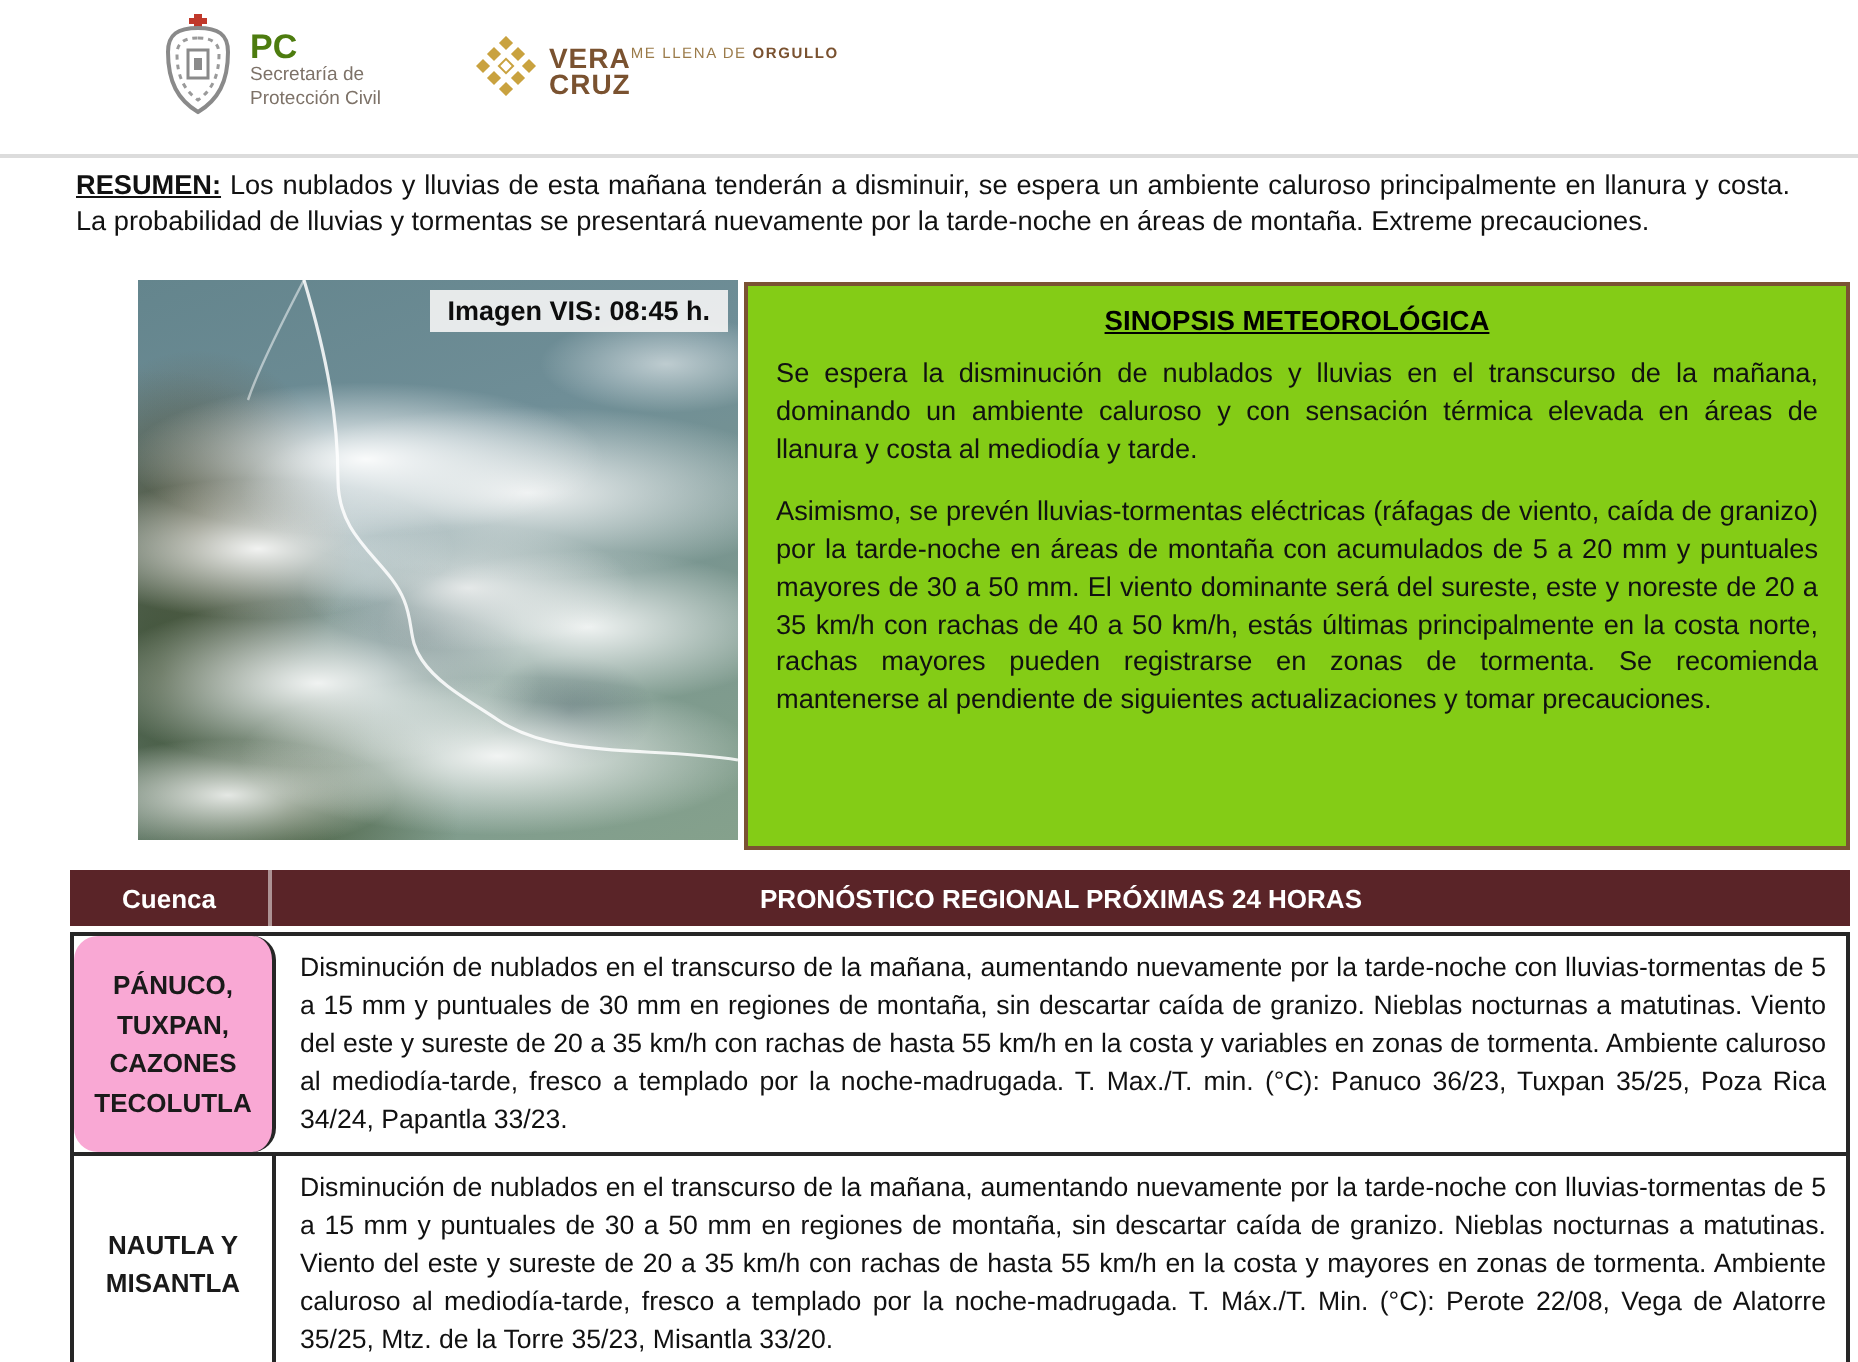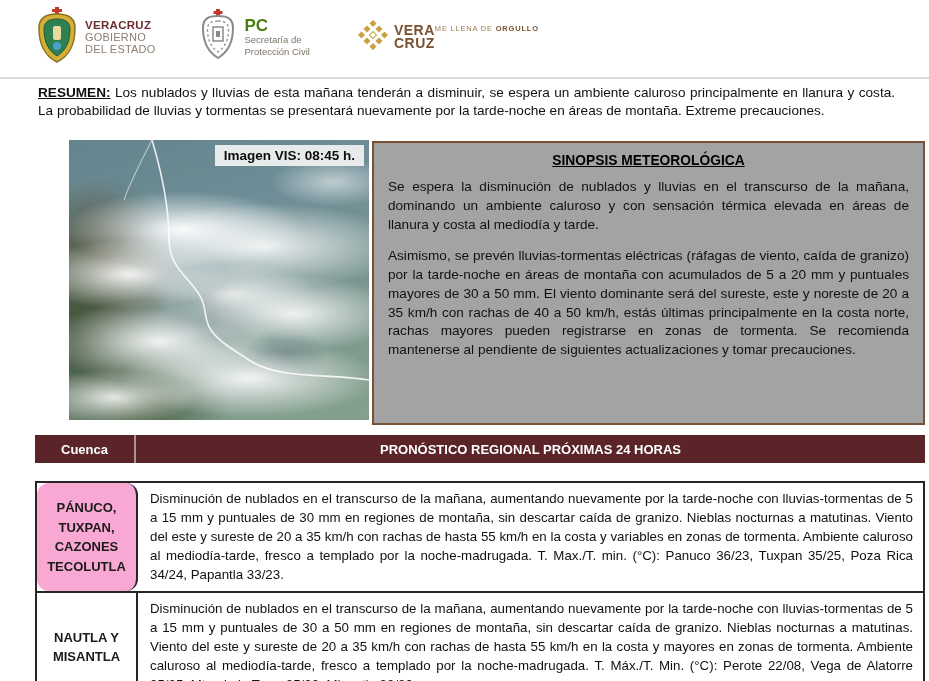--- a/index.html
+++ b/index.html
@@ -47,28 +47,28 @@
       radial-gradient(ellipse 150px 210px at 4% 70%, rgba(62,80,52,.95), rgba(62,80,52,0) 72%),
       radial-gradient(ellipse 110px 130px at 10% 45%, rgba(98,82,58,.85), rgba(98,82,58,0) 70%),
       radial-gradient(ellipse 120px 90px at 25% 95%, rgba(70,92,60,.9), rgba(70,92,60,0) 72%),
       linear-gradient(160deg,#64858d 0%,#6f8e97 35%,#7a968f 65%,#85a18c 100%);}
   .sat svg{position:absolute;left:0;top:0;}
   .sat-caption{position:absolute;top:5px;right:5px;background:rgba(242,242,242,.92);
                color:#0d0d0d;font-weight:bold;font-size:13.5px;padding:3px 9px;}
 
   
   .sinopsis{position:absolute;left:372px;top:141px;width:553px;height:284px;box-sizing:border-box;
-            border:2px solid #7a5233;background:#a3a3a3;padding:8px 14px;}
+            border:2px solid #7a5233;background:#84cc16;padding:8px 14px;}
   .sin-title{text-align:center;font-weight:bold;text-decoration:underline;font-size:13.8px;margin:2px 0 10px 0;color:#000;}
   .sin-p{font-size:13.6px;line-height:1.38;text-align:justify;margin:0 0 13px 0;color:#111;}
 
   
   .tbl{position:absolute;left:35px;top:435px;width:890px;}
   .tbl-header{display:flex;background:#5a2428;height:28px;color:#fff;font-weight:bold;font-size:13px;
-              align-items:center;margin-bottom:18px;}
+              align-items:center;margin-bottom:3px;}
   .th1{width:101px;text-align:center;border-right:2px solid rgba(255,255,255,.5);
        height:100%;display:flex;align-items:center;justify-content:center;box-sizing:border-box;}
   .th2{flex:1;text-align:center;}
   .tbl-body{border:2px solid #262626;}
   .trow{display:flex;}
   .trow + .trow{border-top:2px solid #262626;}
   .cell-cuenca{width:101px;border-right:2px solid #262626;display:flex;align-items:center;
                justify-content:center;text-align:center;font-weight:bold;font-size:13px;
                line-height:1.5;padding:4px;box-sizing:border-box;flex-shrink:0;}
   .cream{background:#f9a8d4;border-radius:12px;}
@@ -76,37 +76,20 @@
                  text-align:justify;color:#111;}
 </style>
 </head>
 <body>
 
 <div class="page">
 
   <div class="header">
     <div class="logos">
 
-      <div class="logo-block">
-        <span>
-          <svg width="42" height="58" viewBox="0 0 42 58">
-            <rect x="19" y="1" width="4" height="8" fill="#c0392b"></rect>
-            <rect x="16" y="3" width="10" height="3" fill="#c0392b"></rect>
-            <path d="M21 8 C33 8 39 12 39 22 C39 40 33 50 21 56 C9 50 3 40 3 22 C3 12 9 8 21 8 Z" fill="#d4af37" stroke="#8a6d1f" stroke-width="1.5"></path>
-            <path d="M21 13 C29 13 34 16 34 23 C34 37 29 45 21 50 C13 45 8 37 8 23 C8 16 13 13 21 13 Z" fill="#2e8050" stroke="#1f5c39" stroke-width="1"></path>
-            <rect x="17" y="20" width="8" height="14" rx="2" fill="#e8d9a0"></rect>
-            <circle cx="21" cy="40" r="4" fill="#4aa0c8"></circle>
-          </svg>
-        </span>
-        <div class="logo-text">
-          <div class="lt-strong">VERACRUZ</div>
-          <div class="lt-sub">GOBIERNO</div>
-          <div class="lt-sub">DEL ESTADO</div>
-        </div>
-      </div>
 
       <div class="logo-block" style="margin-left:44px;">
         <span>
           <svg width="38" height="54" viewBox="0 0 38 54">
             <rect x="17" y="1" width="4" height="7" fill="#c0392b"></rect>
             <rect x="14.5" y="3" width="9" height="3" fill="#c0392b"></rect>
             <path d="M19 8 C29 8 34 11 34 20 C34 35 29 44 19 50 C9 44 4 35 4 20 C4 11 9 8 19 8 Z" fill="#ffffff" stroke="#8a8a8a" stroke-width="2"></path>
             <path d="M19 13 C26 13 29.5 15.5 29.5 21 C29.5 32 26 39 19 44 C12 39 8.5 32 8.5 21 C8.5 15.5 12 13 19 13 Z" fill="none" stroke="#9a9a9a" stroke-width="1.5" stroke-dasharray="2.5 2.5"></path>
             <rect x="14" y="19" width="10" height="14" fill="none" stroke="#8a8a8a" stroke-width="1.5"></rect>
             <rect x="17" y="23" width="4" height="6" fill="#8a8a8a"></rect>

